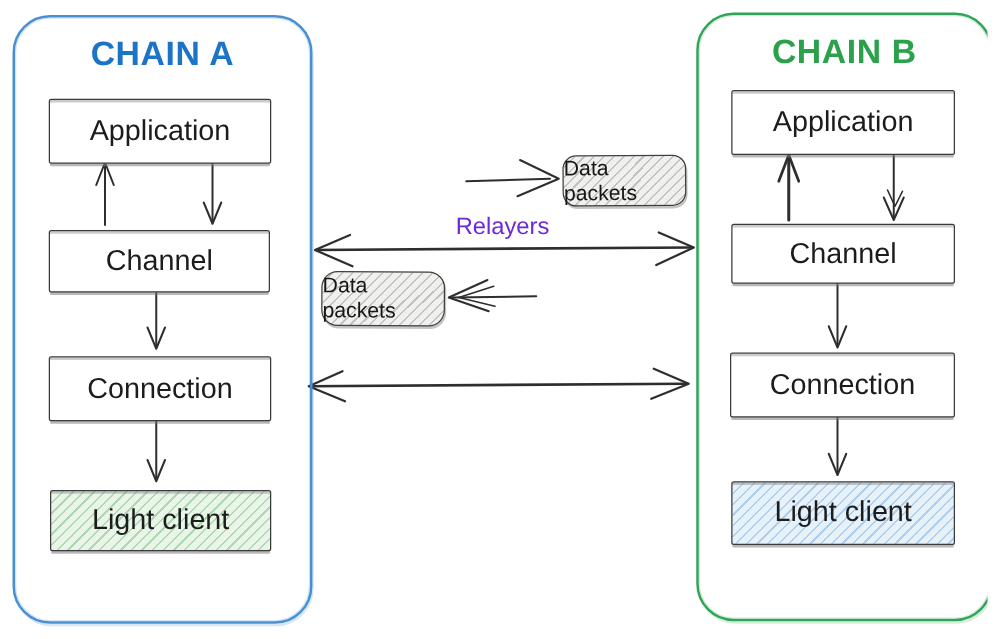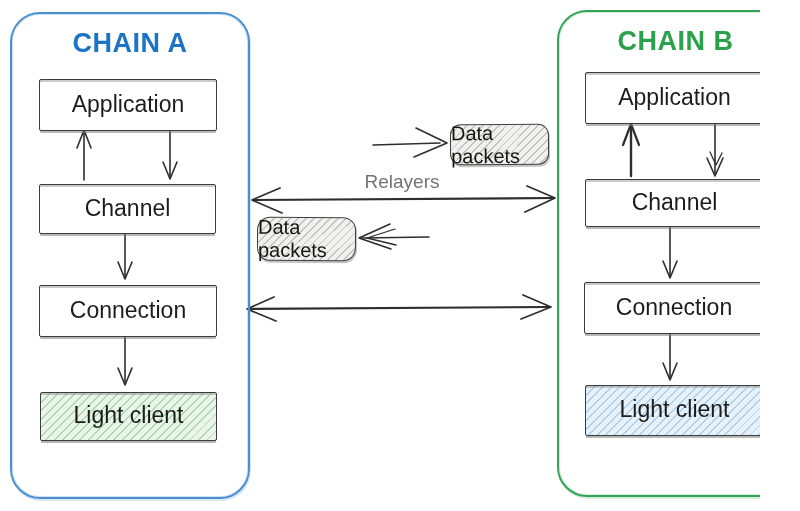--- a/index.html
+++ b/index.html
@@ -1,18 +1,18 @@
 <!DOCTYPE html>
 <html style="--chain-a-accent: #1b74c6; --chain-a-border: #4a90d0; --chain-b-accent: #2ba14c; --chain-b-border: #31a457; --box-border: #3b3b3b; --arrow: #2e2e2e; --light-client-a-fill: #eaf5ea; --light-client-a-hatch: #aed7b2; --light-client-b-fill: #e7f1fa; --light-client-b-hatch: #aed0ec; --packet-fill: #f0f0ee; --packet-hatch: #c2c2be;"><head>
 <meta charset="utf-8">
 <style>
   html,body{margin:0;padding:0;background:#ffffff;}
   #stage{
     position:relative;width:760px;height:511px;background:#ffffff;overflow:hidden;
-    font-family:"Liberation Sans","DejaVu Sans",sans-serif;color:#1c1c1c;
+    font-family:"Liberation Sans","DejaVu Sans",sans-serif;color:#1c1c1c;padding-left:30px;
   }
   #arrows{position:absolute;left:0;top:0;width:800px;height:511px;pointer-events:none;}
   .arrow{stroke:var(--arrow,#2e2e2e);fill:none;stroke-linecap:round;stroke-linejoin:round;}
 
   .panel{position:absolute;border-radius:30px;background:transparent;}
   .panel-a{
     left:10px;top:12px;width:236px;height:483px;
     border:2px solid var(--chain-a-border,#4a90d0);
     box-shadow:inset 0 0 0 1px rgba(74,144,208,0.25), 1px 2px 0 rgba(74,144,208,0.22);
   }
@@ -41,32 +41,32 @@
       var(--light-client-a-fill,#eaf5ea);
   }
   .hatch-b{
     background:
       repeating-linear-gradient(135deg, var(--light-client-b-hatch,#aed0ec) 0 1.3px, rgba(0,0,0,0) 1.3px 6px),
       var(--light-client-b-fill,#e7f1fa);
   }
 
   .packet{
     position:absolute;display:flex;align-items:center;justify-content:center;
-    border:1.8px solid #3f3f3f;border-radius:11px;font-size:20px;color:#161616;
+    border:1.8px solid #3f3f3f;border-radius:11px;font-size:17px;color:#161616;
     background:
       repeating-linear-gradient(135deg, var(--packet-hatch,#c2c2be) 0 1.2px, rgba(0,0,0,0) 1.2px 5.6px),
       var(--packet-fill,#f0f0ee);
     box-shadow:1px 2px 0 rgba(90,90,90,0.35);
   }
   .packet-top{left:450px;top:124px;width:97px;height:39px;transform:rotate(-0.4deg);}
   .packet-bottom{left:257px;top:217px;width:97px;height:42px;border-radius:13px;transform:rotate(0.3deg);}
 
   .relayers-label{
     position:absolute;left:352px;top:171px;width:100px;text-align:center;
-    font-size:19px;color:#737373;
+    font-size:19px;color:#6d28d9;
   }
 </style>
 </head>
 <body>
 
 <div id="stage">
 
   <svg id="arrows" viewBox="0 0 800 511">
 
     <g>

